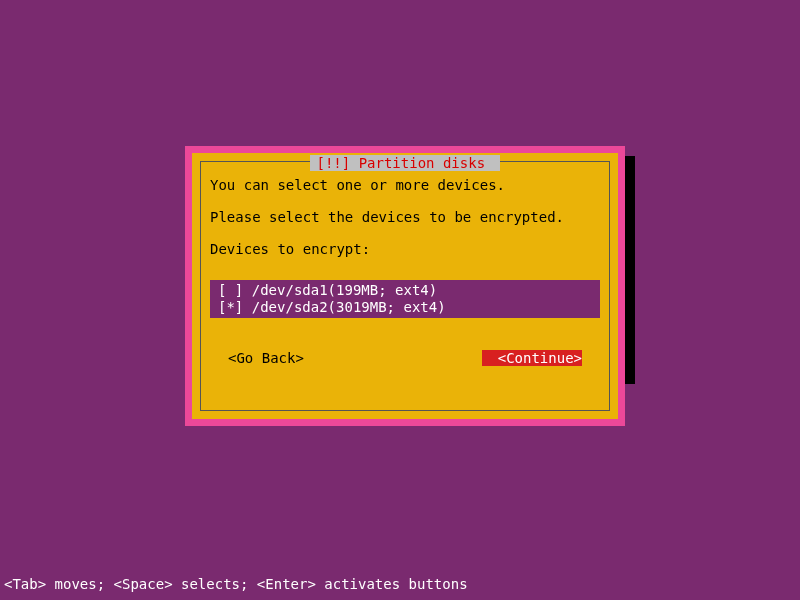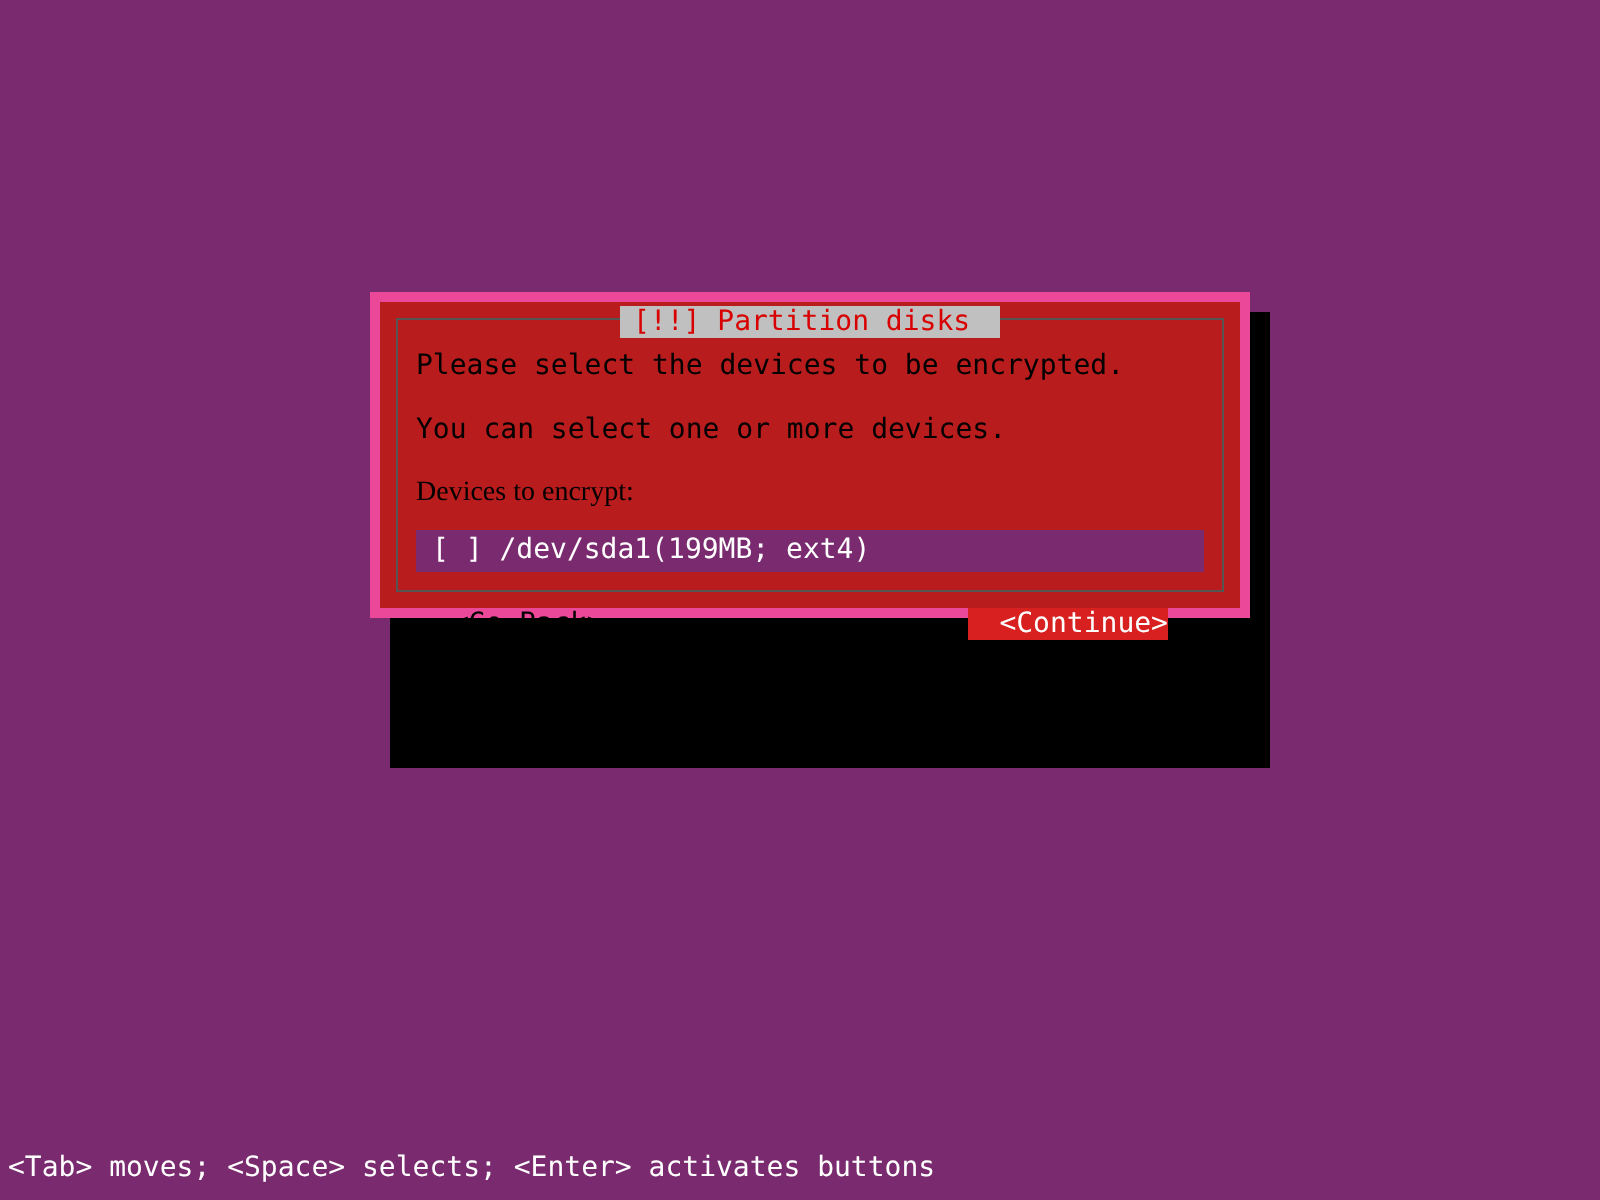--- a/index.html
+++ b/index.html
@@ -22,23 +22,23 @@
       top: 156px;
       width: 440px;
       height: 228px;
       background: #000;
     }
     .dialog {
       position: absolute;
       left: 185px;
       top: 146px;
       width: 440px;
-      height: 163px;
-      background: #b91c1c;
-      border: 5px solid #ec4899;
+      height: 280px;
+      background: #eab308;
+      border: 7px solid #ec4899;
     }
     .inner-border {
       position: absolute;
       left: 8px;
       top: 8px;
       right: 8px;
       bottom: 8px;
       border: 1px solid #555;
     }
     .title-wrap {
@@ -59,37 +59,36 @@
       position: absolute;
       left: 18px;
       top: 24px;
       right: 18px;
       color: #000;
     }
     .text-line {
       margin-bottom: 16px;
     }
     .text-line.last {
-      margin-bottom: 10px;
-      font-family: Liberation Serif, serif;
+      margin-bottom: 23px;
     }
     .device-list {
       background: #7a2a6f;
       color: #fff;
       padding: 2px 0;
     }
     .device-row {
       display: flex;
       justify-content: flex-start;
       padding: 0 8px;
       white-space: pre;
       line-height: 17px;
     }
     .buttons {
-      margin-top: 18px;
+      margin-top: 32px;
       display: flex;
       justify-content: space-between;
       padding: 0 18px 0 18px;
     }
     .btn {
       white-space: pre;
       color: #000;
     }
     .btn.highlighted {
       background: #d82020;
@@ -108,27 +107,31 @@
 <body>
 
 <div class="dialog-shadow"></div>
 
 <div class="dialog">
   <div class="inner-border"></div>
   <div class="title-wrap">
     <span class="title"><span>[!!] </span><span>Partition disks</span> </span>
   </div>
   <div class="content">
+    <div class="text-line">You can select one or more devices.</div>
     <div class="text-line">Please select the devices to be encrypted.</div>
-    <div class="text-line">You can select one or more devices.</div>
     <div class="text-line last">Devices to encrypt:</div>
     <div class="device-list">
       <div class="device-row">
         <span><span>[ ]</span> <span>/dev/sda1</span></span>
         <span>(199MB; ext4)</span>
+      </div>
+      <div class="device-row">
+        <span><span>[*]</span> <span>/dev/sda2</span></span>
+        <span>(3019MB; ext4)</span>
       </div>
     </div>
     <div class="buttons">
       <span class="btn">&lt;Go Back&gt;</span>
       <span class="btn highlighted">&lt;Continue&gt;</span>
     </div>
   </div>
 </div>
 
 <div class="footer">&lt;Tab&gt; moves; &lt;Space&gt; selects; &lt;Enter&gt; activates buttons</div>

